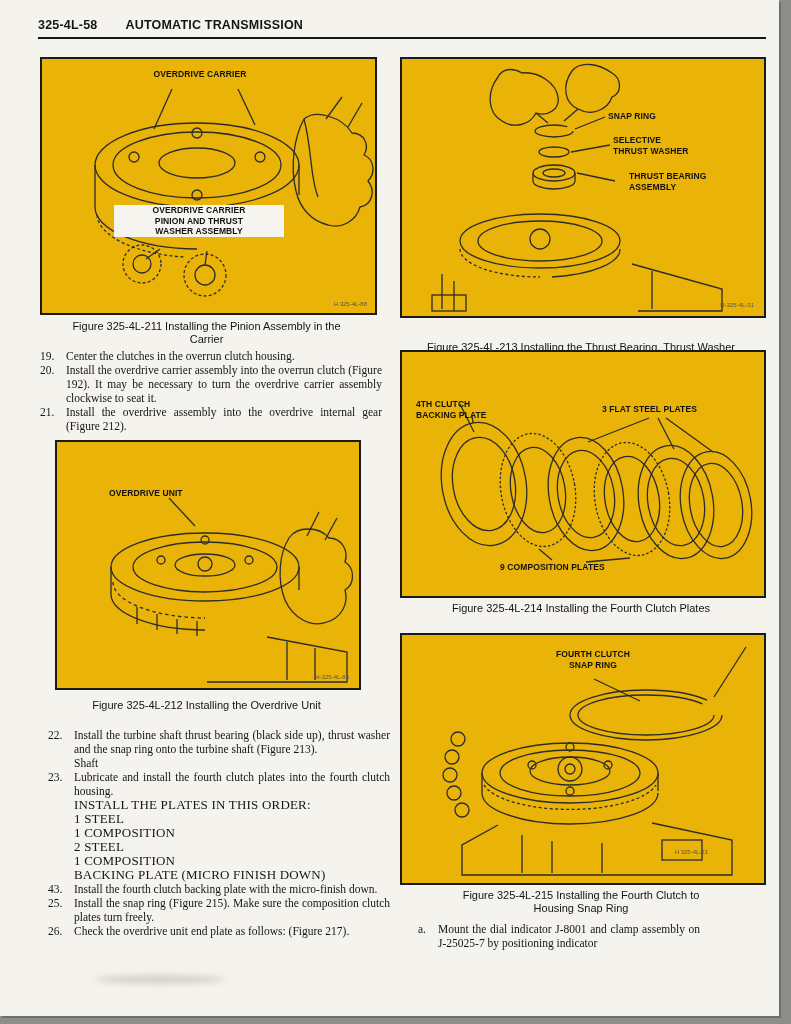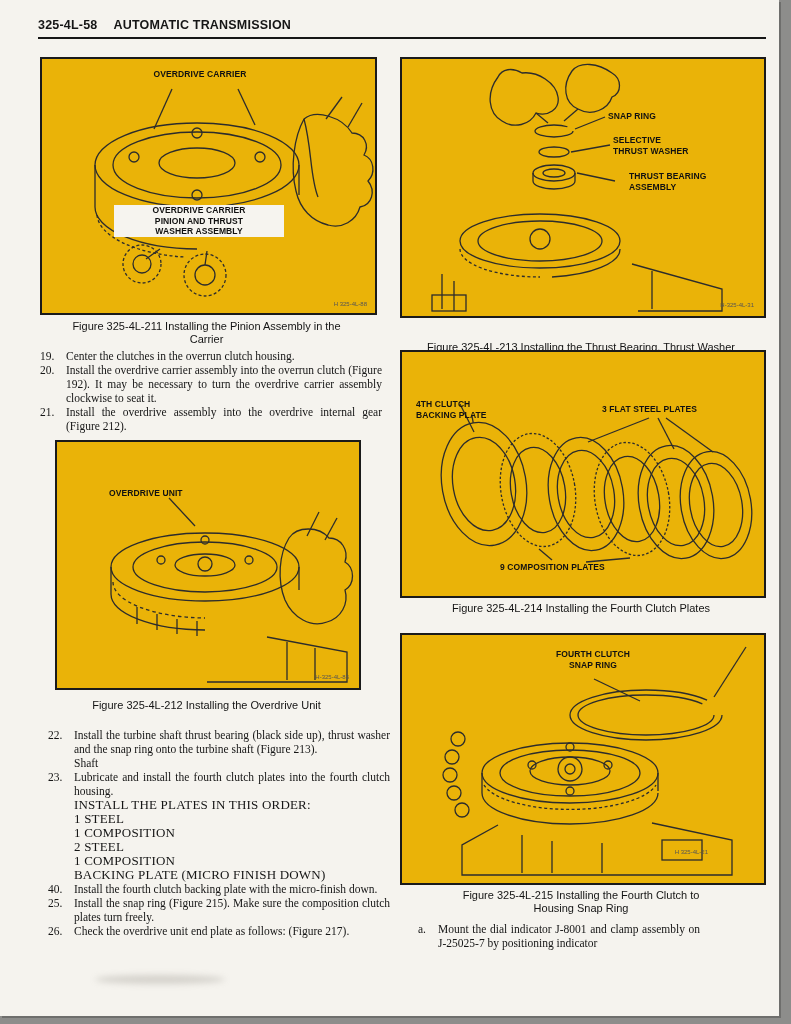--- a/index.html
+++ b/index.html
@@ -2,21 +2,21 @@
 <html><head>
 <meta charset="utf-8">
 <style>
   html,body{margin:0;padding:0;}
   .viewport{position:relative;width:791px;height:1024px;background:#8d8d8b;overflow:hidden;
             font-family:"Liberation Serif",serif;color:#151515;}
   .page{position:absolute;left:0;top:0;width:779px;height:1016px;background:#f5f3ee;
         box-shadow:2px 2px 0 #6e6e6c;}
   .hdr{position:absolute;left:38px;top:18px;width:728px;border-bottom:2px solid #161616;
        padding-bottom:5px;font:bold 12.5px "Liberation Sans",sans-serif;letter-spacing:.2px;}
-  .hdr .code{margin-right:16px;}
+  .hdr .code{margin-right:28px;}
   .figbox{position:absolute;border:2px solid #1a1a1a;background:#eab308;}
   .figbox svg{position:absolute;left:0;top:0;}
   .figbox svg *{stroke:#2c2c2c;fill:none;stroke-width:1.3;}
   .figlab{position:absolute;white-space:pre-line;font:bold 8.5px/10.5px "Liberation Sans",sans-serif;
           letter-spacing:.1px;color:#111;}
   .figlab.center{text-align:center;}
   .figlab.mask{background:#f6f4ef;padding:0 2px;}
   .figref{position:absolute;font:6px "Liberation Sans",sans-serif;color:#555;}
   .caption{position:absolute;text-align:center;font:11px/13px "Liberation Sans",sans-serif;color:#141414;}
   .caption .inner{display:inline-block;}
@@ -147,21 +147,21 @@
         <div class="txt">Lubricate and install the fourth clutch plates into the fourth clutch housing.</div>
         <div class="orderlist">INSTALL THE PLATES IN THIS ORDER:
 1 STEEL
 1 COMPOSITION
 2 STEEL
 1 COMPOSITION
 BACKING PLATE (MICRO FINISH DOWN)</div>
       </div>
     </div>
     <div class="step">
-      <div class="num">40.</div>
+      <div class="num">43.</div>
       <div class="txtcol">
             <div class="txt">Install the fourth clutch backing plate with the micro-finish down.</div>
           </div>
     </div>
     <div class="step">
       <div class="num">25.</div>
       <div class="txtcol">
             <div class="txt">Install the snap ring (Figure 215). Make sure the composition clutch plates turn freely.</div>
           </div>
     </div>

